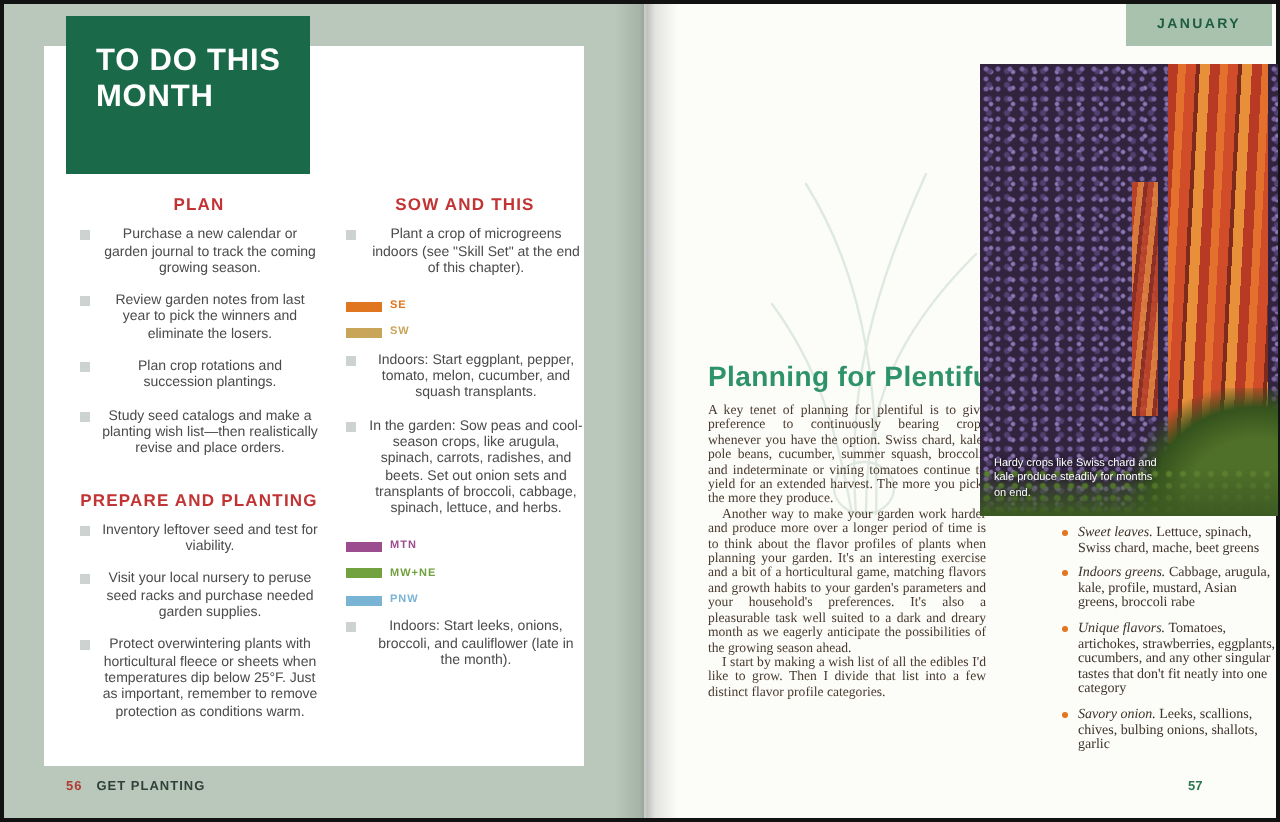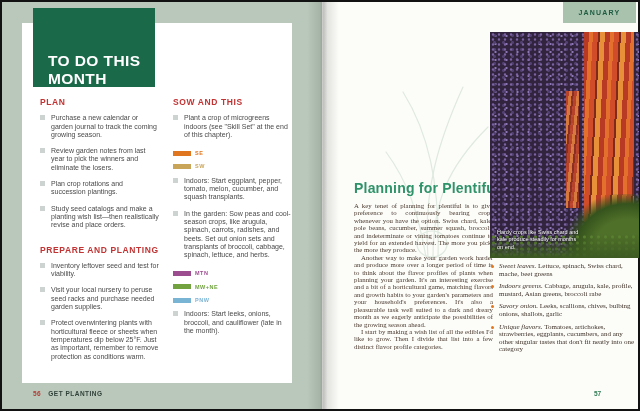--- a/index.html
+++ b/index.html
@@ -10,23 +10,23 @@
   .spread{position:absolute;inset:2px;background:#b9c8ba;}
 
   
   .right-page{position:absolute;left:320px;top:0;width:316px;height:407px;background:#fcfcf9;}
   .gutter{position:absolute;left:305px;top:0;width:32px;height:407px;z-index:9;pointer-events:none;
     background:linear-gradient(90deg,rgba(0,0,0,0) 0%,rgba(0,0,0,.10) 40%,rgba(40,40,40,.28) 52%,rgba(0,0,0,.10) 64%,rgba(0,0,0,0) 100%);}
 
   
   .left-panel{position:absolute;left:20px;top:21px;width:270px;height:360px;background:#ffffff;}
   .title-box{position:absolute;left:31px;top:6px;width:122px;height:79px;background:#1a6a4a;z-index:2;}
-  .title-box .title{padding:44px 0 0 15px;color:#ffffff;font-weight:bold;font-size:15.5px;line-height:1.18;letter-spacing:.4px;width:95px;}
-
-  .col{position:absolute;top:96px;width:119px;font-size:7px;line-height:8.3px;color:#4a4a4a;z-index:2;}
+  .title-box .title{padding:14px 0 0 15px;color:#ffffff;font-weight:bold;font-size:15.5px;line-height:1.18;letter-spacing:.4px;width:95px;}
+
+  .col{position:absolute;top:96px;width:119px;font-size:7px;line-height:8.3px;color:#4a4a4a;z-index:2;text-align:center;}
   .col1{left:38px;}
   .col2{left:171px;}
   .sec-h{color:#c23333;font-weight:bold;font-size:8.5px;letter-spacing:.6px;margin:0 0 8px 0;}
   .mt{margin-top:16px;}
   .item{position:relative;padding-left:11px;margin-bottom:8px;}
   .cb{position:absolute;left:0;top:1px;width:5px;height:5px;background:#cdd3d0;}
   .tag-row{display:flex;align-items:center;margin:0 0 5px 0;}
   .tag-bar{width:18px;height:5px;margin-right:4px;}
   .tag-label{font-size:5.5px;font-weight:bold;letter-spacing:.5px;}
   .se{background:#e0761f;} .se-t{color:#e0761f;}
@@ -68,21 +68,21 @@
 
   .article-heading{position:absolute;left:352px;top:178px;width:160px;z-index:2;
     color:#2f9369;font-size:14px;font-weight:bold;letter-spacing:.2px;}
   .body-col{position:absolute;left:352px;top:200px;width:139px;z-index:2;
     font-family:"Liberation Serif",serif;font-size:6.8px;line-height:7.4px;color:#4a3a2e;text-align:justify;}
   .body-col p{margin:0;}
   .body-col p + p{text-indent:7px;}
 
   .list-col{position:absolute;left:489px;top:261px;width:147px;z-index:2;
     font-family:"Liberation Serif",serif;font-size:7px;line-height:7.6px;color:#3e3228;}
-  .fl-item{position:relative;padding-left:8px;margin-bottom:5px;}
+  .fl-item{position:relative;padding-left:8px;margin-bottom:5px;margin-left:40px;}
   .dot{position:absolute;left:0;top:2px;width:3px;height:3px;border-radius:50%;background:#e0761f;}
   .fl-lead{font-style:italic;}
 
   .page-num-right{position:absolute;left:592px;top:388px;color:#2d7a52;font-size:6.5px;font-weight:bold;z-index:2;}
 </style>
 </head>
 <body>
 
 <div class="spread">
 
@@ -213,26 +213,26 @@
       <span class="fl-lead">Sweet leaves.</span>
       <span>Lettuce, spinach, Swiss chard, mache, beet greens</span>
     </div>
     <div class="fl-item">
       <span class="dot"></span>
       <span class="fl-lead">Indoors greens.</span>
       <span>Cabbage, arugula, kale, profile, mustard, Asian greens, broccoli rabe</span>
     </div>
     <div class="fl-item">
       <span class="dot"></span>
+      <span class="fl-lead">Unique flavors.</span>
+      <span>Tomatoes, artichokes, strawberries, eggplants, cucumbers, and any other singular tastes that don't fit neatly into one category</span>
+    </div>
+    <div class="fl-item">
+      <span class="dot"></span>
       <span class="fl-lead">Savory onion.</span>
       <span>Leeks, scallions, chives, bulbing onions, shallots, garlic</span>
     </div>
-    <div class="fl-item">
-      <span class="dot"></span>
-      <span class="fl-lead">Unique flavors.</span>
-      <span>Tomatoes, artichokes, strawberries, eggplants, cucumbers, and any other singular tastes that don't fit neatly into one category</span>
-    </div>
   </div>
 
   <div class="page-num-right">57</div>
 
   <div class="gutter"></div>
 </div>
 
 </body></html>

